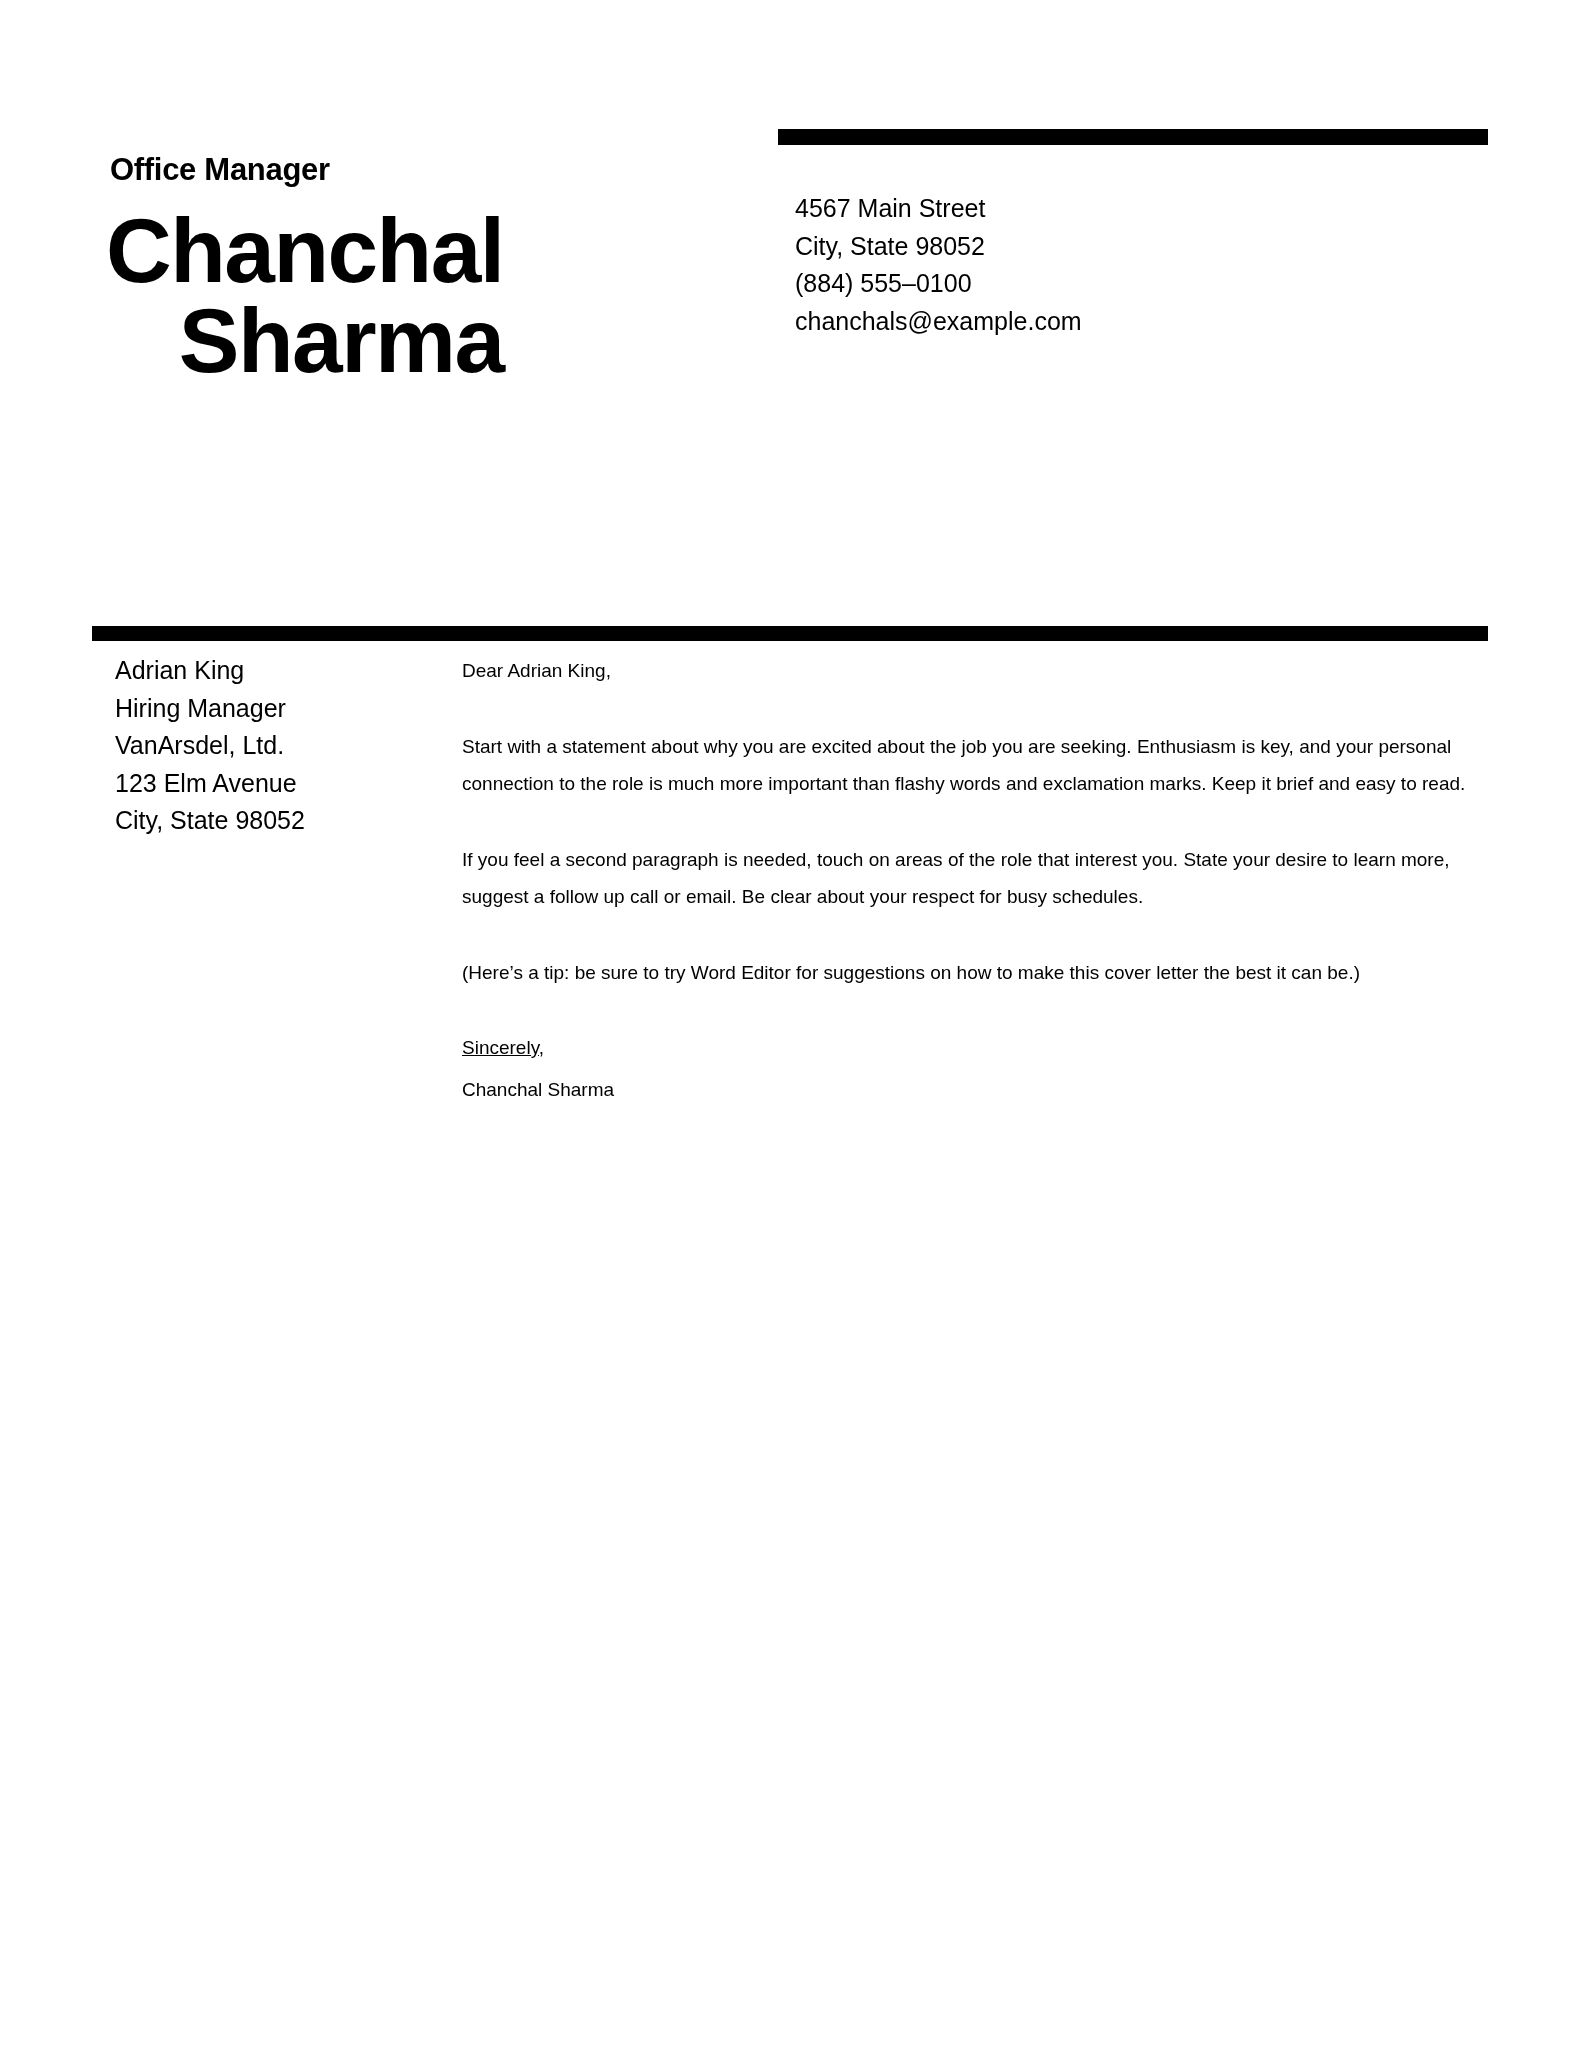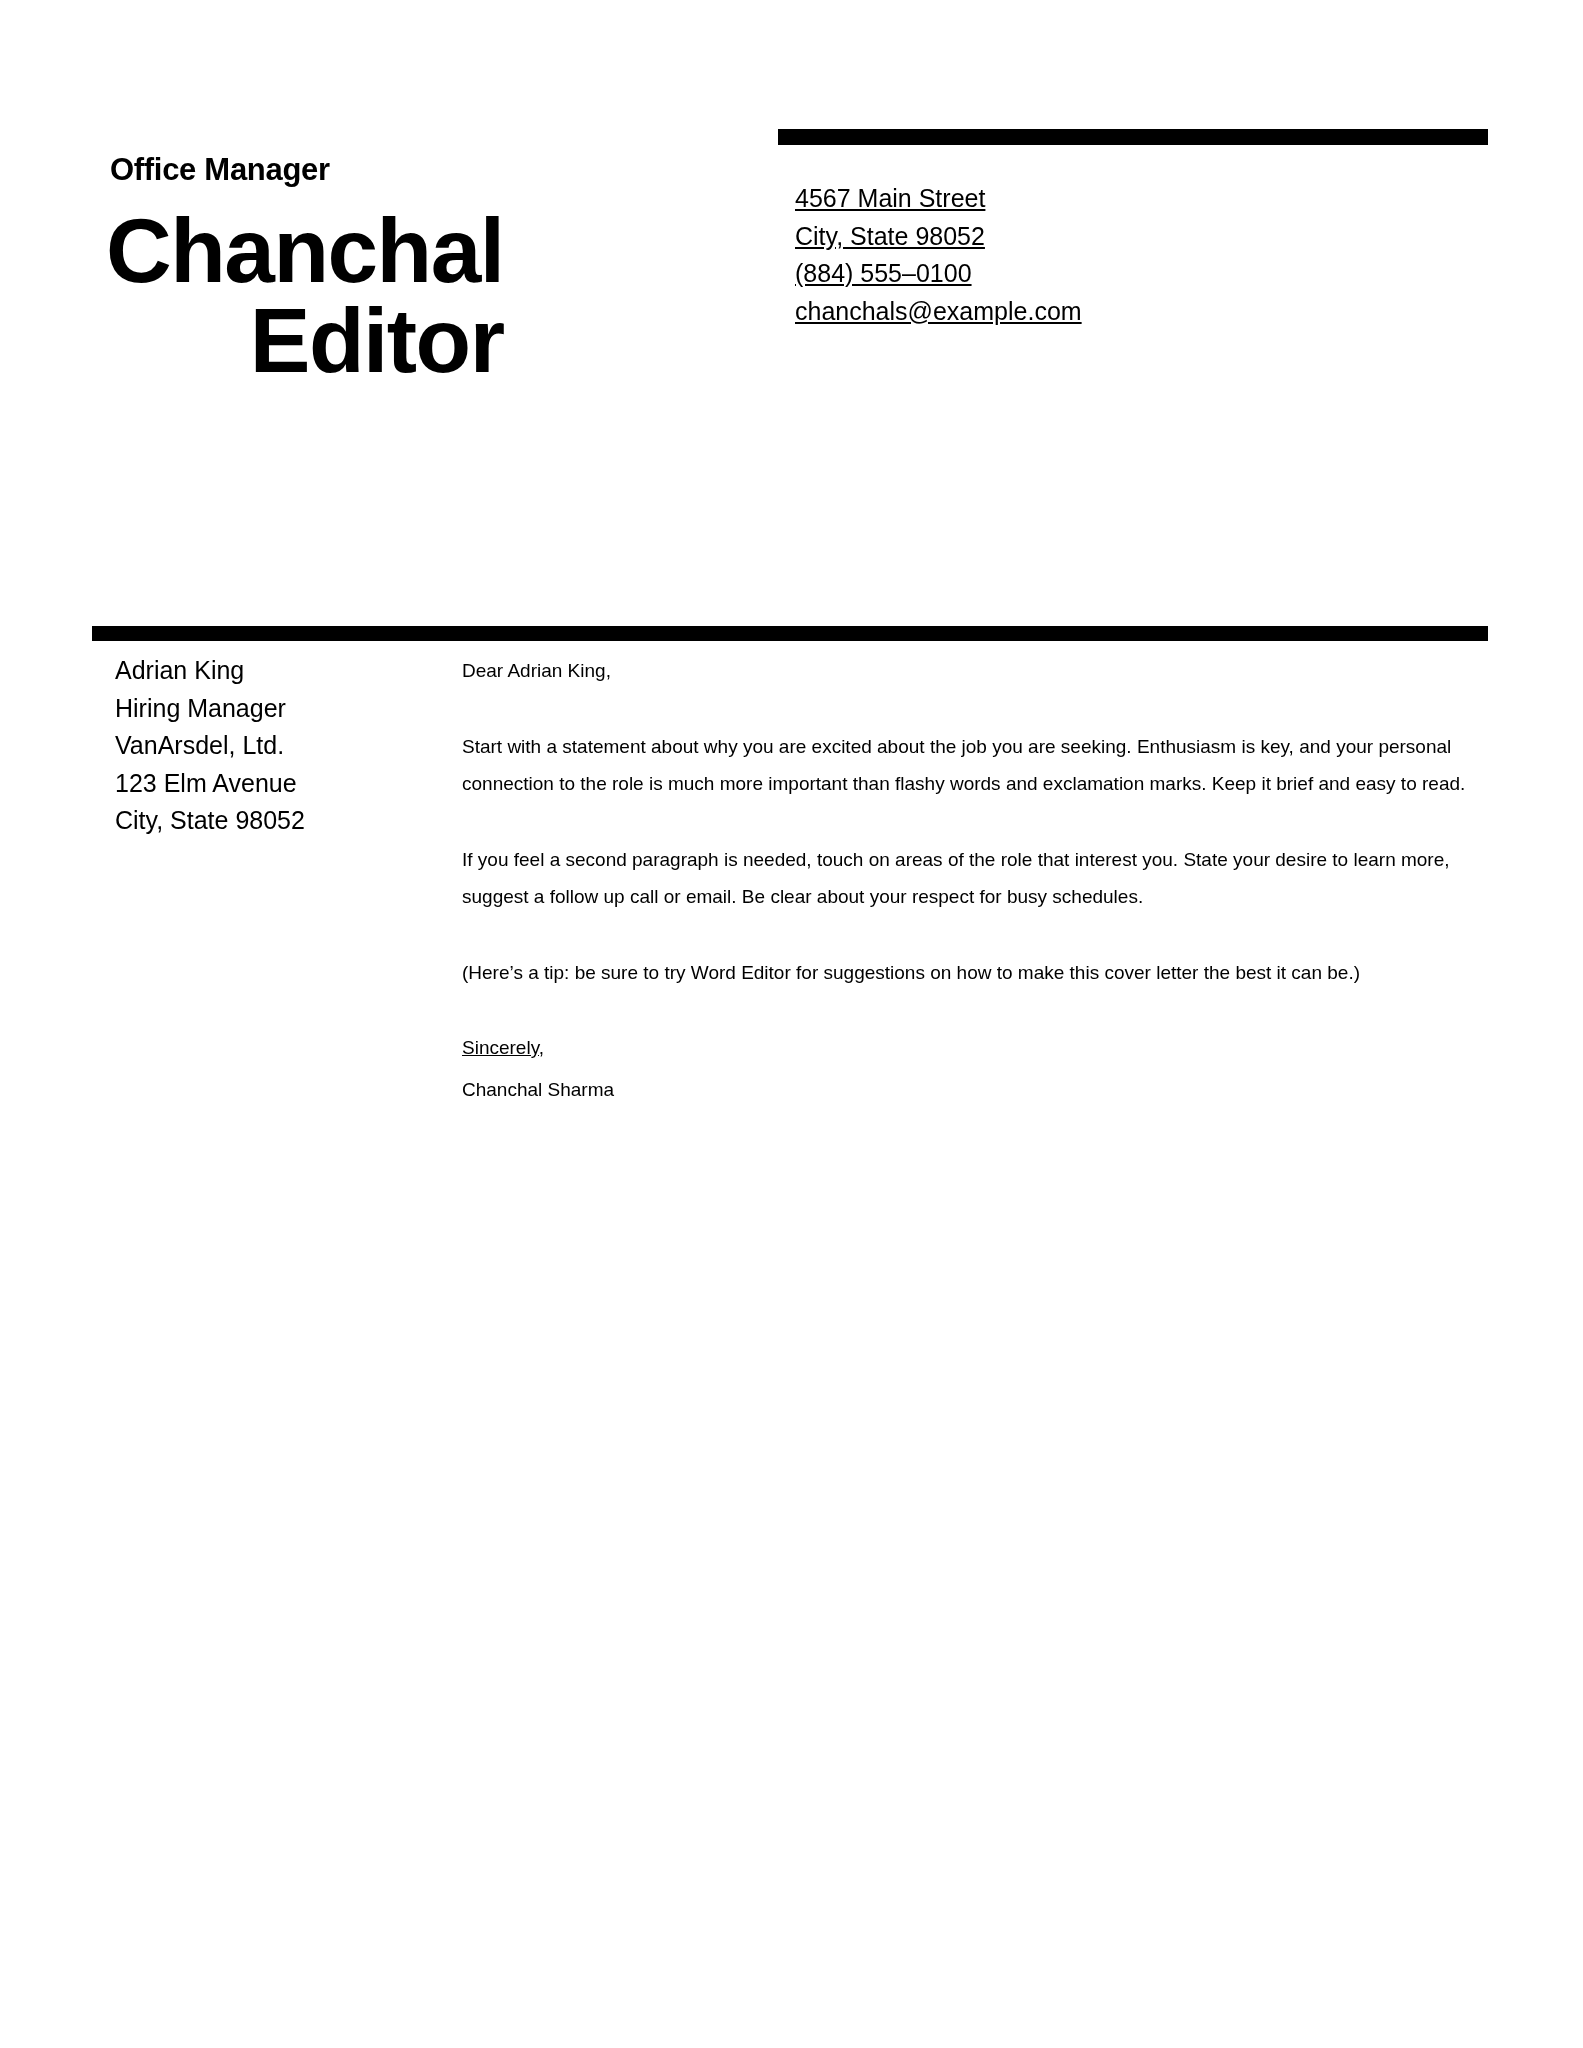--- a/index.html
+++ b/index.html
@@ -39,24 +39,23 @@
     top: 206px;
     font-size: 91px;
     font-weight: 700;
     line-height: 90px;
     letter-spacing: -1.5px;
     text-align: right;
   }
   .contact-block {
     position: absolute;
     left: 795px;
-    top: 180px;
+    top: 190px;
     font-size: 25px;
     line-height: 37.5px;
-    text-decoration: underline;
   }
   .mid-rule {
     position: absolute;
     left: 92px;
     top: 626px;
     width: 1396px;
     height: 15px;
     background: #000000;
   }
   .recipient-block {
@@ -89,21 +88,21 @@
 <body>
 
 <div class="page">
 
   <div class="top-rule"></div>
 
   <div class="job-title">Office Manager</div>
 
   <div class="applicant-name">
     <div>Chanchal</div>
-    <div>Editor</div>
+    <div>Sharma</div>
   </div>
 
   <div class="contact-block">
     <div>4567 Main Street</div>
     <div>City, State 98052</div>
     <div>(884) 555–0100</div>
     <div>chanchals@example.com</div>
   </div>
 
   <div class="mid-rule"></div>

